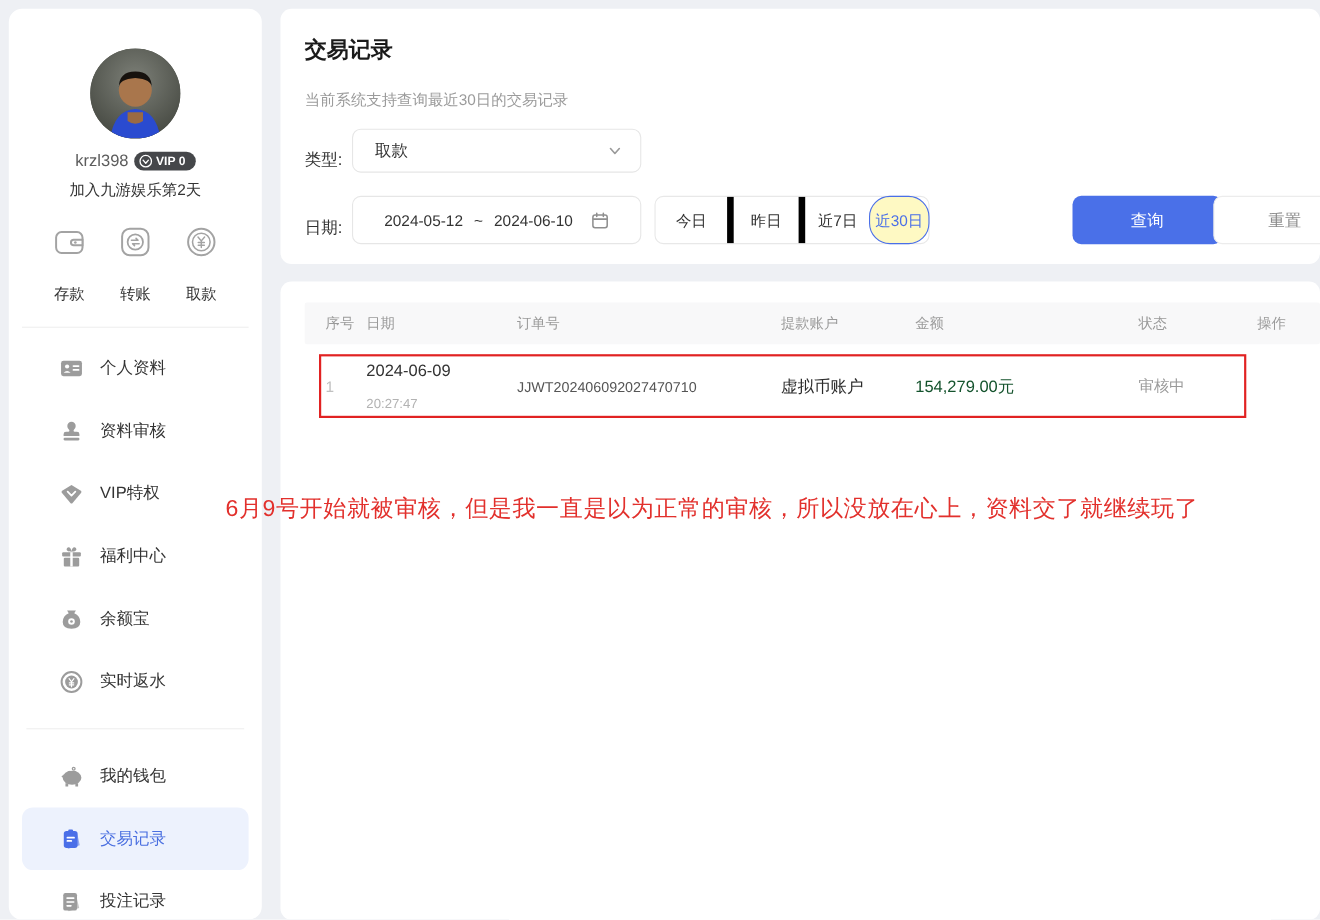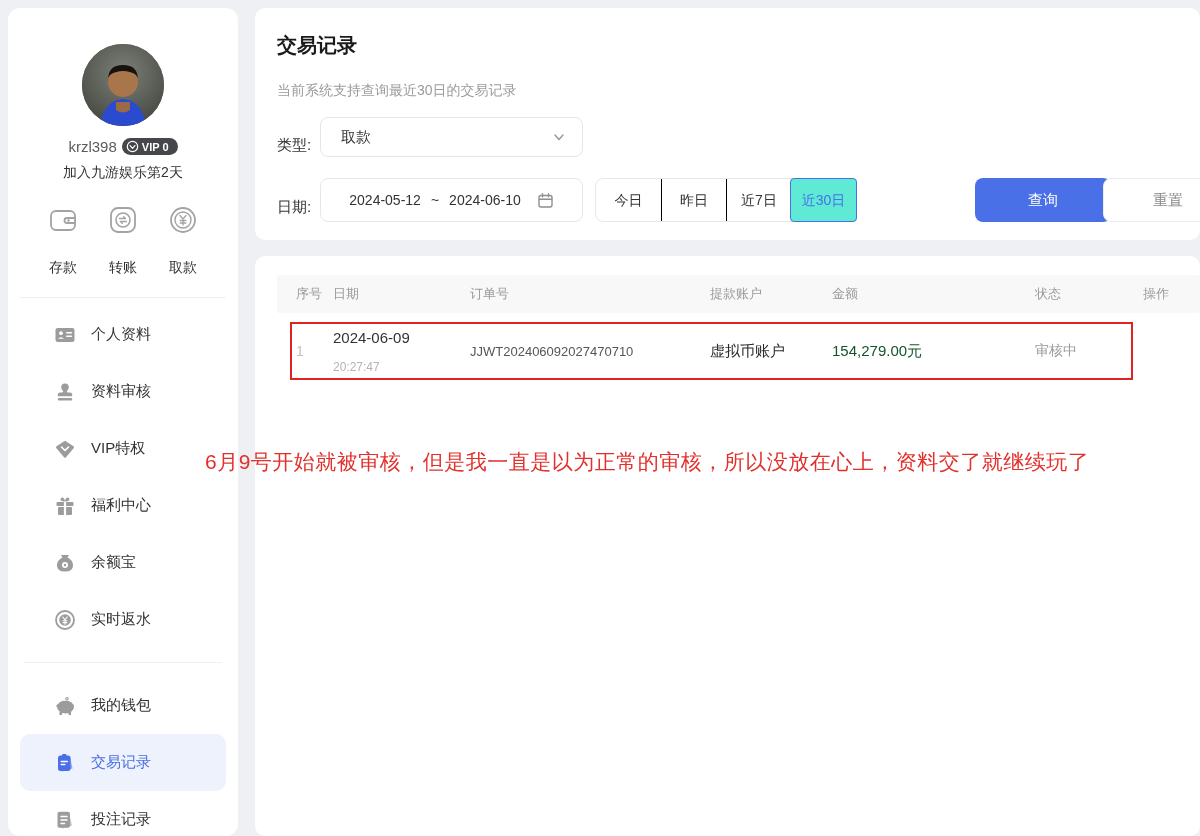--- a/index.html
+++ b/index.html
@@ -78,26 +78,26 @@
   }
   .date-box .cal { margin-left:6px; }
 
   .seg-group {
     position:absolute; left:340px; top:170px; height:44px;
     display:flex; background:#fff;
     border:1px solid #e8e8e8; border-radius:8px;
   }
   .seg {
     width:65px; line-height:42px; text-align:center; font-size:14px; color:#333;
-    border-left:1px solid #000000; cursor:pointer; background:transparent;
+    border-left:6px solid #000000; cursor:pointer; background:transparent;
   }
   .seg:first-child { border-left:none; }
   .seg.active {
-    border:1px solid #4a6fe8; border-radius:4px; color:#4a6fe8;
-    margin:-1px; width:67px; line-height:42px; position:relative; z-index:2; background:#5eead4;
+    border:1px solid #4a6fe8; border-radius:19px; color:#4a6fe8;
+    margin:-1px; width:55px; line-height:42px; position:relative; z-index:2; background:#fef9c3;
   }
   .btn {
     position:absolute; top:170px; height:44px; border-radius:8px; font-size:15px;
     display:flex; align-items:center; justify-content:center; cursor:pointer;
   }
   .btn-search { left:720px; width:136px; background:#4a70e8; color:#fff; border:none; }
   .btn-reset  { left:848px; width:130px; background:#fff; color:#8a8a8a; border:1px solid #ececec; }
 
   .card-table {
     position:absolute; left:255px; top:256px; width:945px; height:580px;

